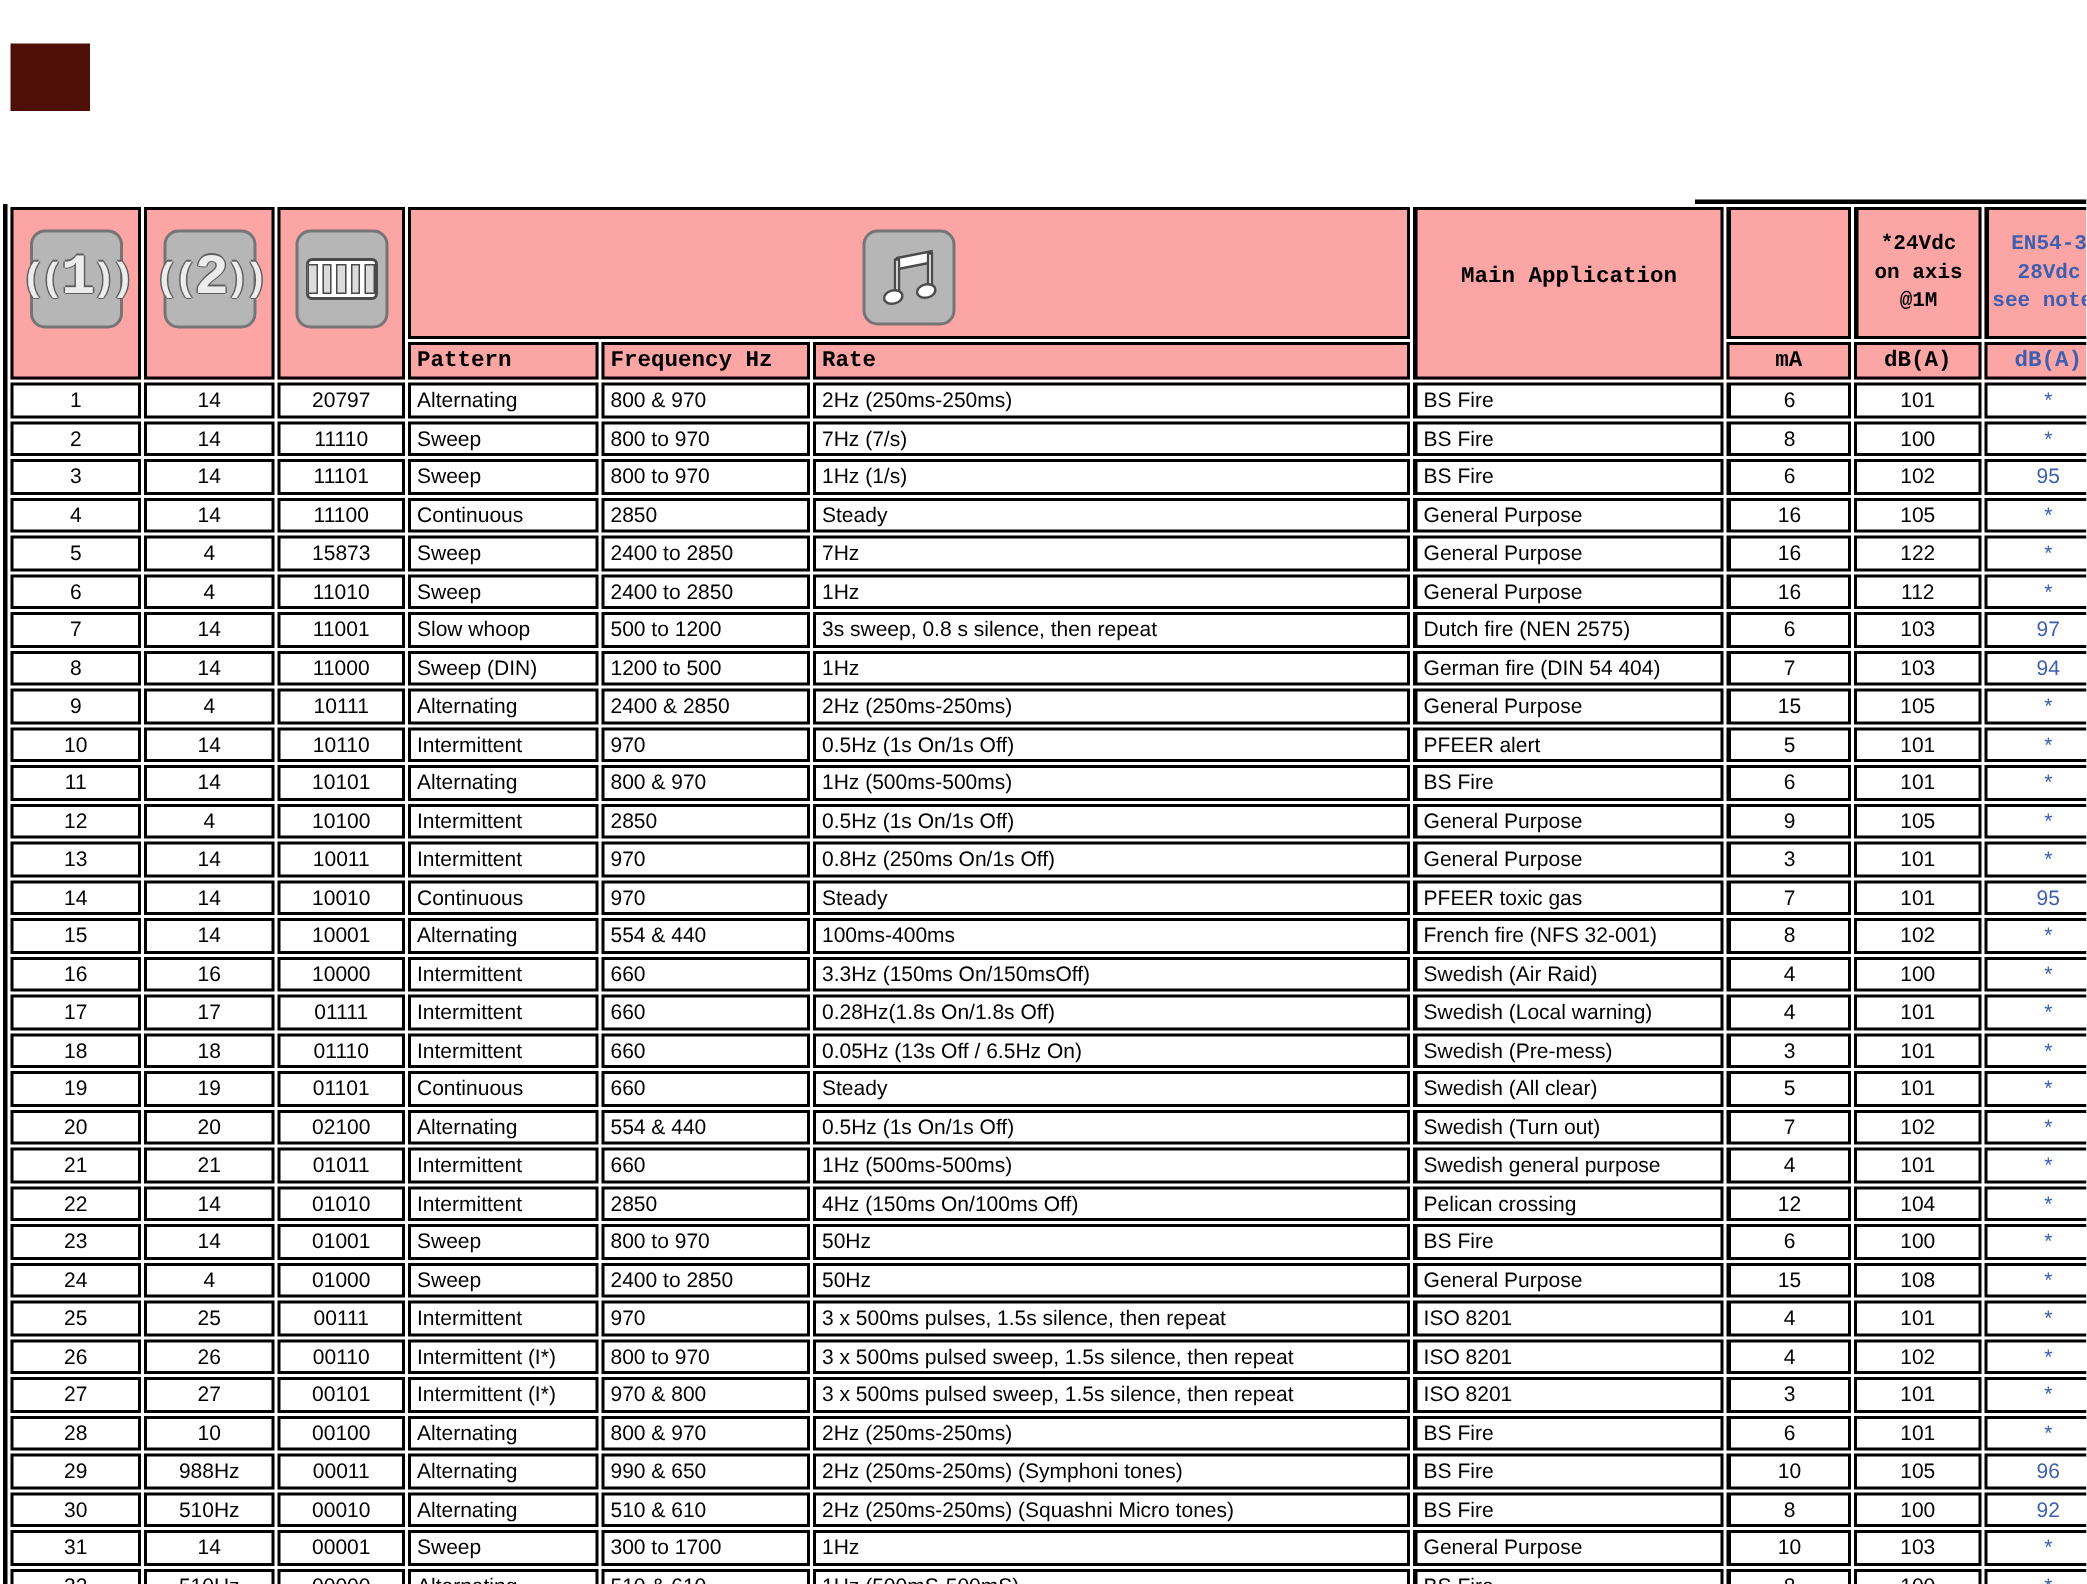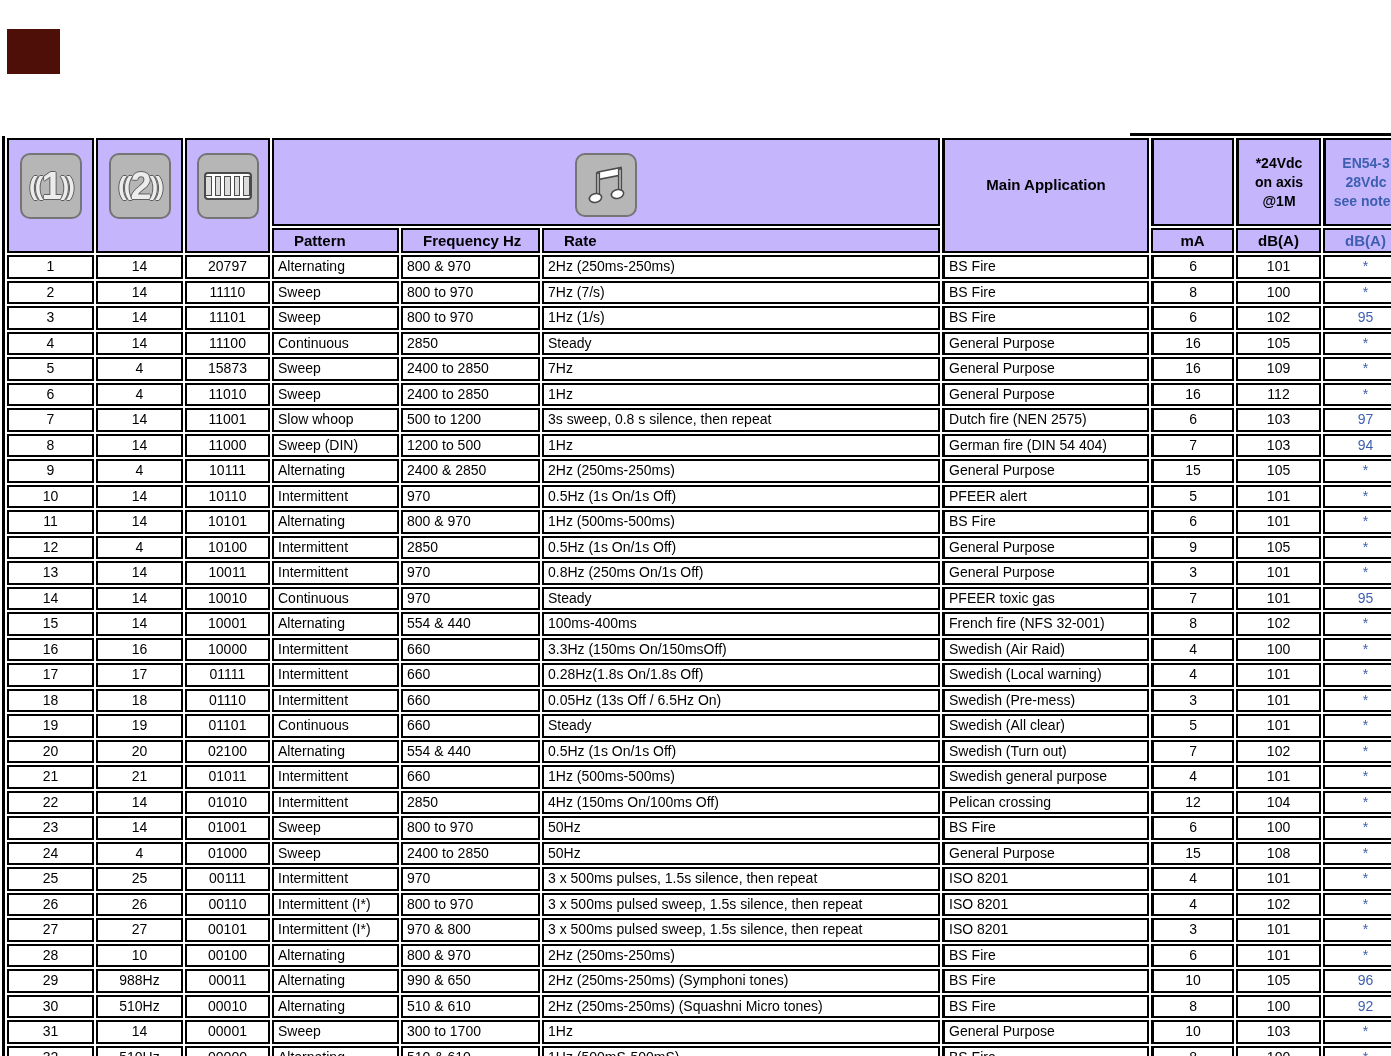--- a/index.html
+++ b/index.html
@@ -12,24 +12,24 @@
 or     border-collapse:collapse;table-layout:fixed;}
   table.tone-table{border:3px solid #000;border-bottom:4px solid #000;}
   .tone-table th,.tone-table td{border:2px solid #000;overflow:hidden;white-space:nowrap;
      padding:0;font-size:14px;vertical-align:middle;}
 
   
   .tone-table tr > *:nth-child(7),.tone-table tr > *:nth-child(8){border-left-width:3px;}
   .tone-table thead tr.r1 > *.heavy-left{border-left-width:3px;}
 
   
-  thead th{font-weight:bold;background:#c4b5fd;}
+  thead th{font-weight:bold;background:#fca5a5;font-family:Liberation Mono, monospace;}
   tr.r1 th{height:84px;}
   tr.r2 th{height:21px;font-size:15px;}
-  th.lbl-left{text-align:left;padding-left:20px;}
+  th.lbl-left{text-align:left;padding-left:4px;}
   th.lbl-center{text-align:center;margin-top:48px;}
   th.main-app{font-size:15px;text-align:center;vertical-align:middle;padding-bottom:22px;margin-top:13px;}
   th.volt,th.en54{font-size:14px;line-height:19px;text-align:center;}
   .blue{color:#3e5fb0;}
 
   
   .top-erase{position:absolute;left:0;top:130px;width:1130px;height:6px;background:#fff;}
 
   
   .tone-box{width:62px;height:66px;margin:13px auto 0 auto;background:#b6b6b6;
@@ -191,21 +191,21 @@
         </tr>
         <tr>
           <td class="c">5</td>
           <td class="c">4</td>
           <td class="c">15873</td>
           <td class="l">Sweep</td>
           <td class="l">2400 to 2850</td>
           <td class="l">7Hz</td>
           <td class="l">General Purpose</td>
           <td class="c">16</td>
-          <td class="c">109</td>
+          <td class="c">122</td>
           <td class="b">*</td>
         </tr>
         <tr>
           <td class="c">6</td>
           <td class="c">4</td>
           <td class="c">11010</td>
           <td class="l">Sweep</td>
           <td class="l">2400 to 2850</td>
           <td class="l">1Hz</td>
           <td class="l">General Purpose</td>

